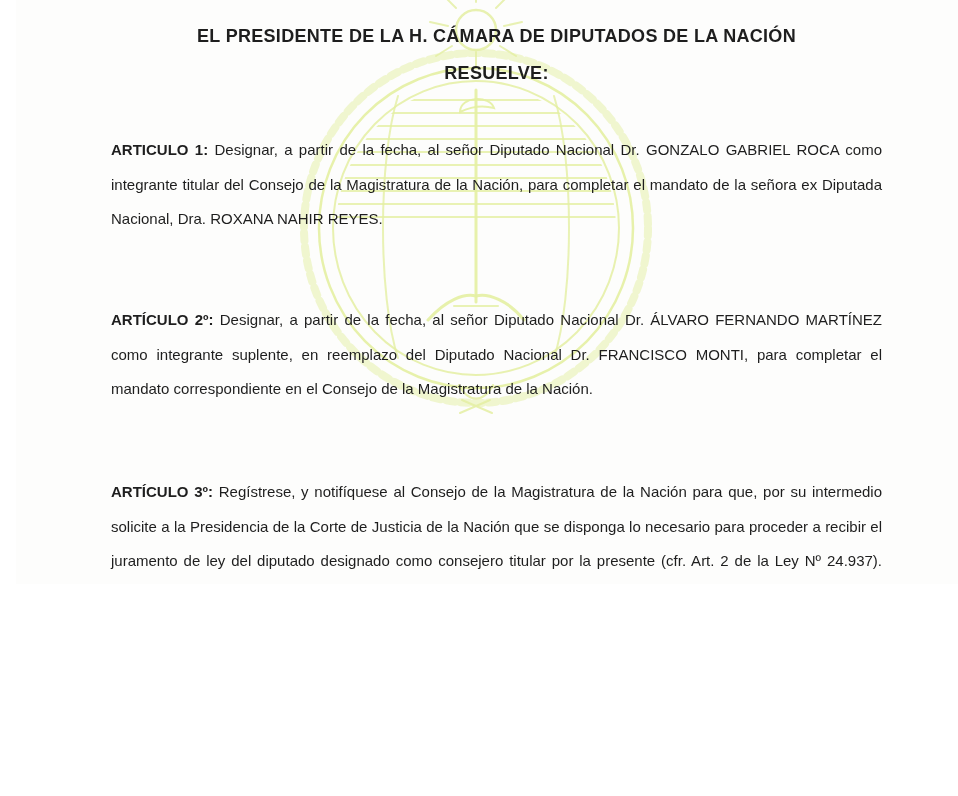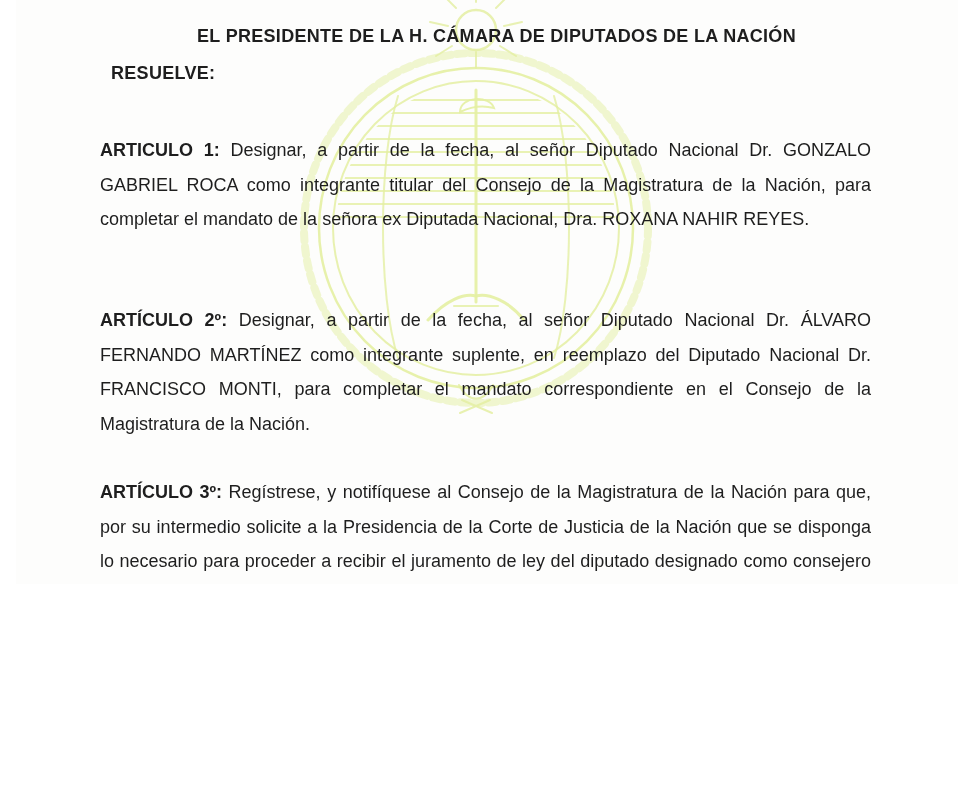--- a/index.html
+++ b/index.html
@@ -15,26 +15,26 @@
   .watermark{position:absolute;left:0;top:0;z-index:0;pointer-events:none;}
   .ink{position:absolute;left:0;top:0;z-index:3;pointer-events:none;}
 
   .title1{
     position:absolute;top:26px;left:95px;width:771px;
     text-align:center;font-size:18px;font-weight:bold;letter-spacing:.3px;
     z-index:1;
   }
   .title2{
     position:absolute;top:63px;left:95px;width:771px;
-    text-align:left;font-size:18px;font-weight:bold;letter-spacing:.3px;
+    text-align:center;font-size:18px;font-weight:bold;letter-spacing:.3px;
     z-index:1;
   }
   .article{
-    position:absolute;left:84px;width:771px;margin:0;
-    font-size:18px;line-height:34.5px;text-align:justify;
+    position:absolute;left:95px;width:771px;margin:0;
+    font-size:15px;line-height:34.5px;text-align:justify;
     z-index:1;
   }
   .article strong{font-weight:bold;}
   .a1{top:133px;}
   .a2{top:303px;}
   .a3{top:475px;}
 
   .sig-left{
     position:absolute;left:203px;top:689px;width:300px;
     text-align:center;z-index:2;color:#161616;

